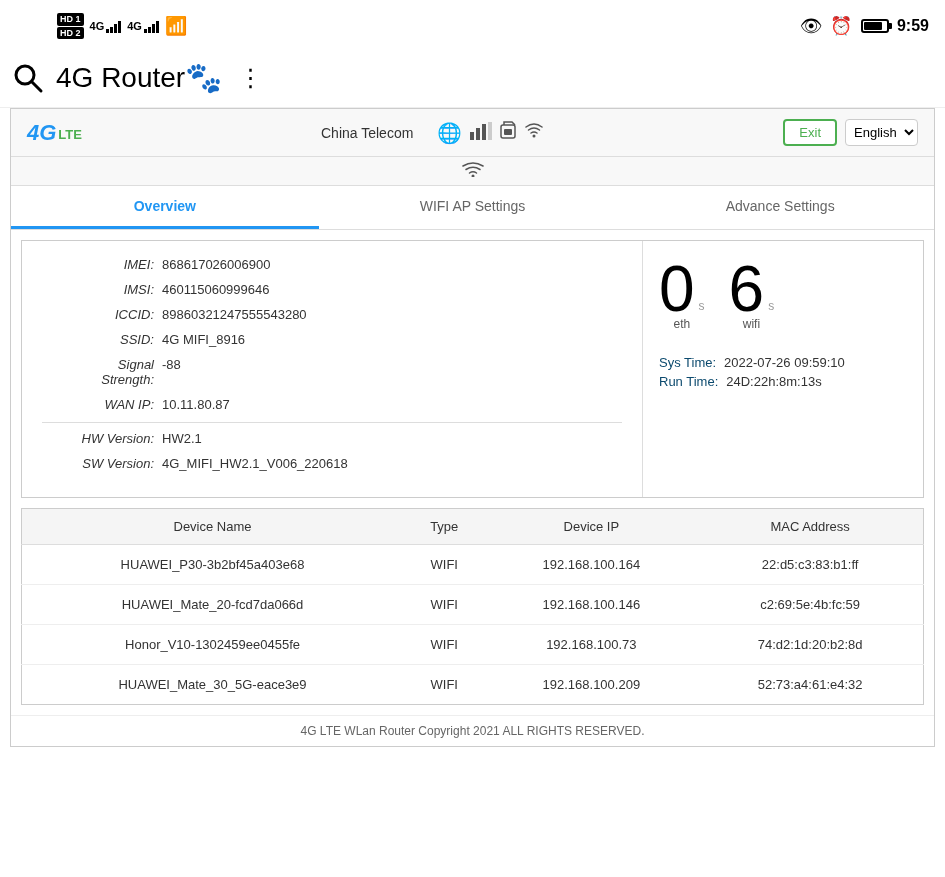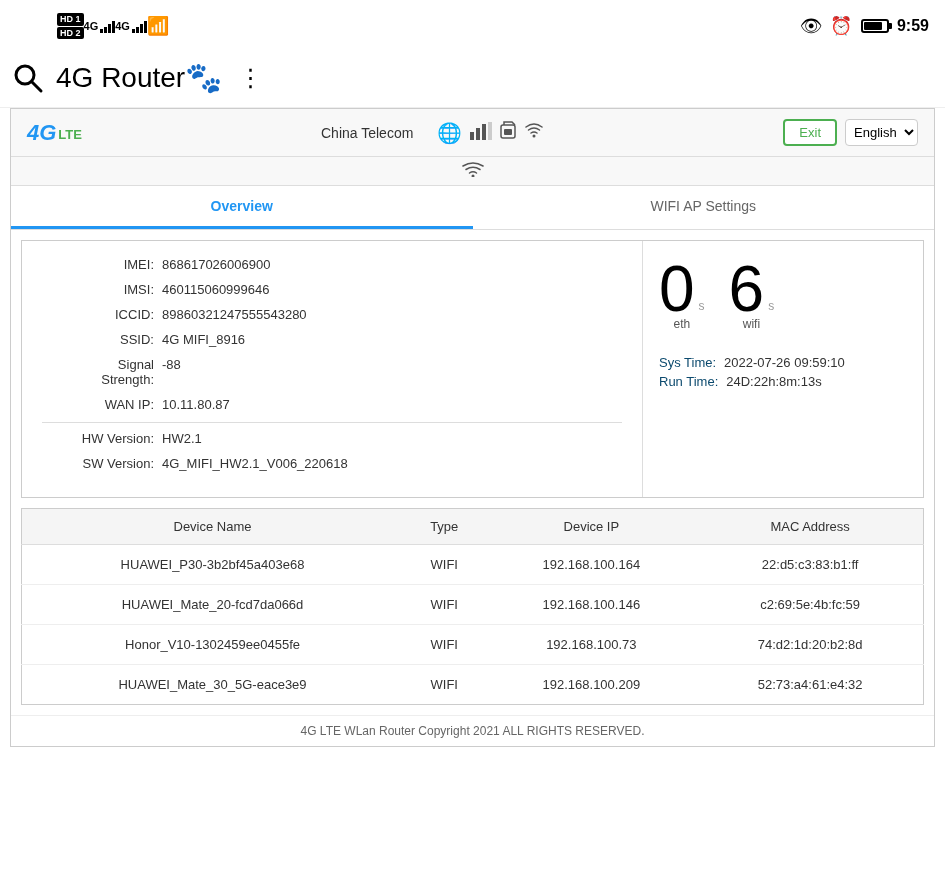--- a/index.html
+++ b/index.html
@@ -16,20 +16,21 @@
       background: #fff;
       display: flex;
       justify-content: space-between;
       align-items: center;
       padding: 8px 16px 4px 16px;
       height: 48px;
     }
     .status-bar-left {
       display: flex;
       align-items: center;
+      gap: 6px;
       font-size: 12px;
       font-weight: 600;
       padding-left: 41px;
     }
     .hd-badge {
       background: #000;
       color: #fff;
       font-size: 9px;
       font-weight: bold;
       padding: 1px 3px;
@@ -252,20 +253,21 @@
       display: flex;
       margin-bottom: 10px;
       font-size: 13px;
     }
     .info-label {
       width: 120px;
       text-align: right;
       color: #333;
       font-weight: 500;
       padding-right: 8px;
+      font-style: italic;
     }
     .info-value {
       color: #333;
     }
     .info-divider {
       border: none;
       border-top: 1px solid #ddd;
       margin: 8px 0;
     }
     .info-right {
@@ -461,20 +463,21 @@
         <path d="M4 8.5 Q11 4 18 8.5" stroke="#555" stroke-width="1.5" fill="none" stroke-linecap="round"></path>
         <path d="M7.5 12 Q11 9.5 14.5 12" stroke="#555" stroke-width="1.5" fill="none" stroke-linecap="round"></path>
         <circle cx="11" cy="15" r="1.5" fill="#555"></circle>
       </svg>
     </span>
   </div>
 
   <div class="router-tabs">
     <div class="router-tab active">Overview</div>
     <div class="router-tab">WIFI AP Settings</div>
+    <div class="router-tab">Advance Settings</div>
   </div>
 
   <div class="router-content">
 
     <div class="info-panel">
       <div class="info-panel-inner">
 
         <div class="info-left">
           <div class="info-row">
             <span class="info-label">IMEI:</span>

